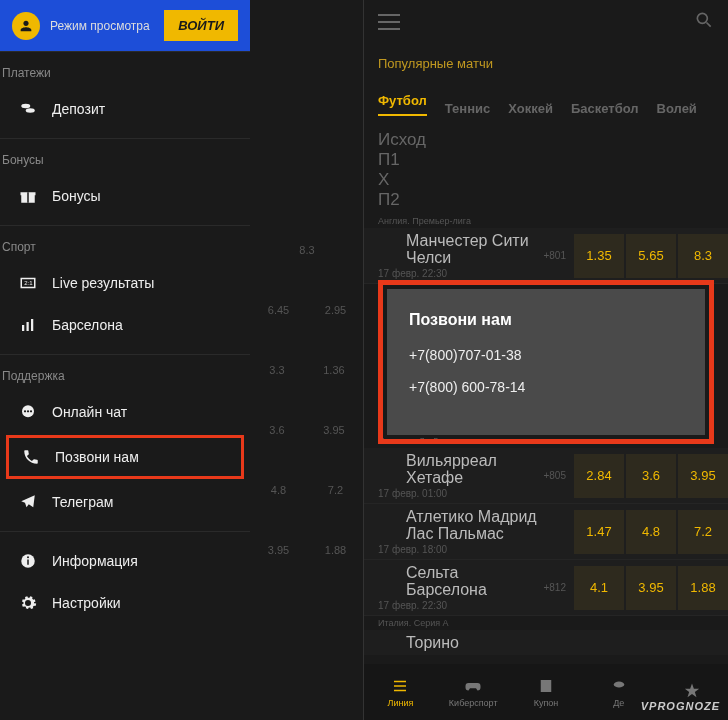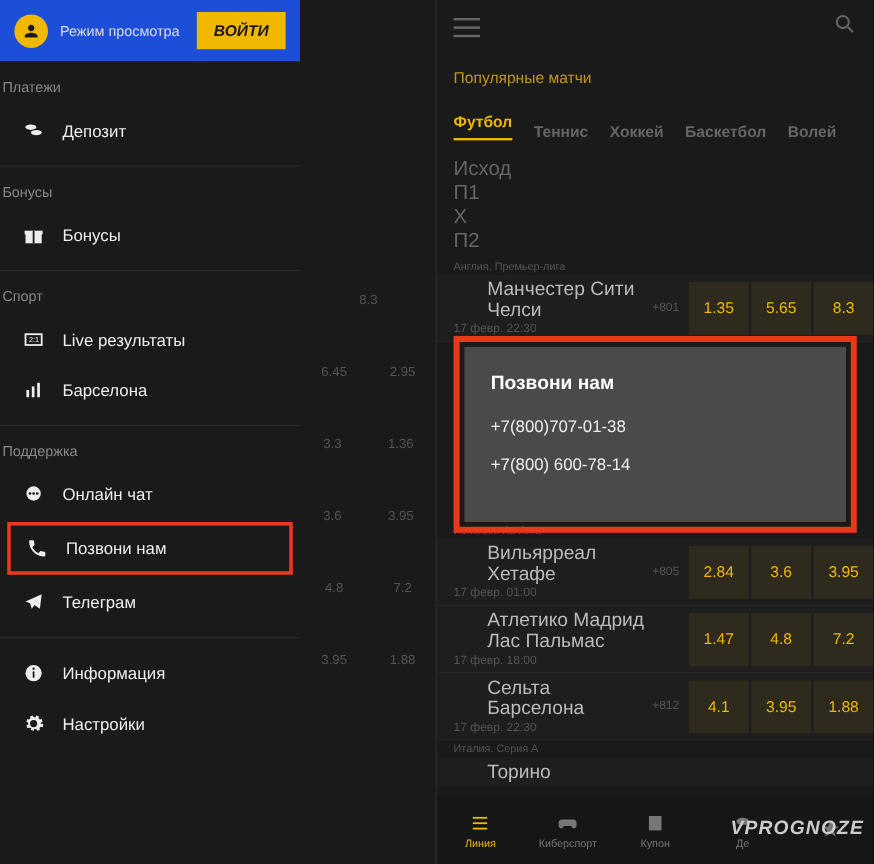--- a/index.html
+++ b/index.html
@@ -45,21 +45,21 @@
 .modal{background:#4a4a4a;padding:22px 22px 24px;}
 .modal-title{color:#fff;font-size:16px;font-weight:600;margin-bottom:18px;}
 .modal-phone{color:#eee;font-size:14px;margin-bottom:16px;}
 
 .bnav{position:absolute;bottom:0;left:0;right:0;height:56px;background:#161616;display:flex;}
 .bn-item{flex:1;display:flex;flex-direction:column;align-items:center;justify-content:center;gap:3px;}
 .bn-item svg{width:20px;height:18px;fill:#777;}
 .bn-item.active svg{fill:#f0b800;}
 .bn-lbl{color:#777;font-size:9px;}
 .bn-item.active .bn-lbl{color:#f0b800;}
-.watermark{position:absolute;bottom:20px;right:8px;color:#ccc;font-size:16px;font-weight:bold;letter-spacing:1px;font-style:italic;z-index:50;margin-left:16px;}
+.watermark{position:absolute;bottom:8px;right:8px;color:#ccc;font-size:11px;font-weight:bold;letter-spacing:1px;font-style:italic;z-index:50;margin-left:16px;}
 .sidebar-content{position:relative;z-index:2;background:#1a1a1a;width:250px;}
 .ghost-odds{position:absolute;left:250px;top:50px;width:114px;color:#555;font-size:11px;z-index:0;}
 .go-row{display:flex;justify-content:space-around;align-items:center;height:60px;}
 </style>
 </head>
 <body>
 
 <div class="pane pane-left">
   <div class="ghost-odds">
     <div class="go-row" style="margin-top:170px">

